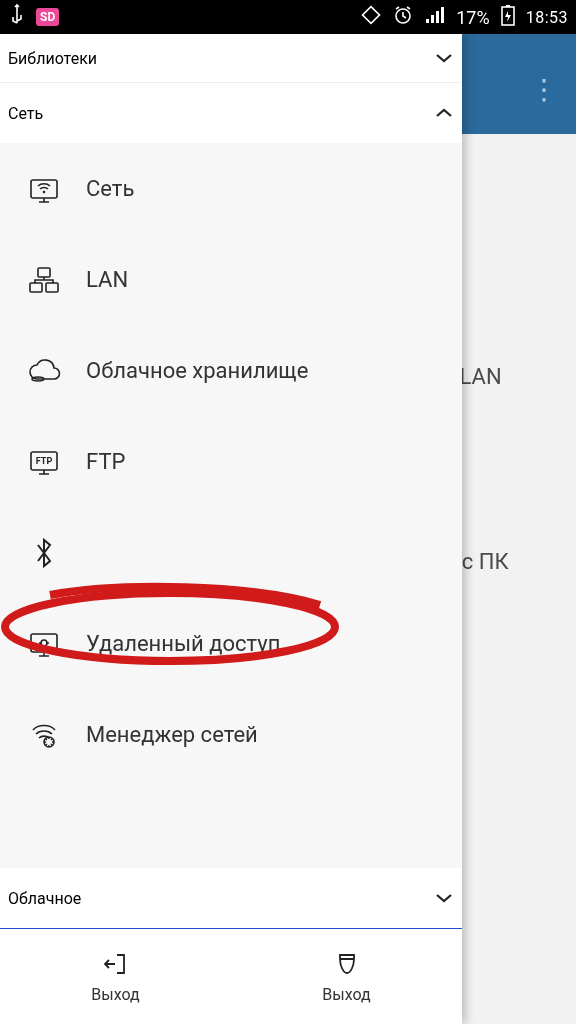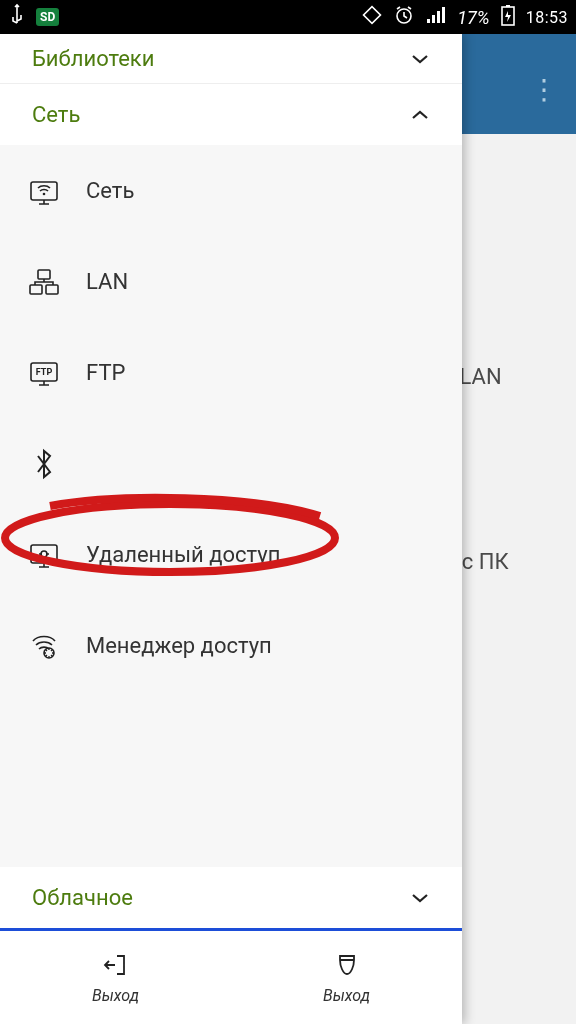--- a/index.html
+++ b/index.html
@@ -1,47 +1,47 @@
 <!DOCTYPE html>
 <html><head>
 <meta charset="utf-8">
 <style>
   * { margin: 0; padding: 0; box-sizing: border-box; font-family: Roboto, Arial, sans-serif; }
   body { width: 576px; height: 1024px; overflow: hidden; background: #f2f2f2; position: relative; }
 
   .status-bar { height: 34px; background: #000; color: #fff; display: flex; align-items: center; padding: 0 8px; font-size: 18px; }
   .status-left { display: flex; gap: 10px; align-items: center; }
   .status-right { margin-left: auto; display: flex; gap: 10px; align-items: center; }
-  .sd-badge { background: #15803d; color: #fff; font-size: 12px; padding: 2px 4px; border-radius: 3px; font-weight: bold; }
-  .battery-pct { font-size: 18px; font-style: italic; }
+  .sd-badge { background: #ec4899; color: #fff; font-size: 12px; padding: 2px 4px; border-radius: 3px; font-weight: bold; }
+  .battery-pct { font-size: 18px; }
   .clock { font-size: 16px; letter-spacing: 0.5px; }
 
   .background-layer { position: absolute; top: 34px; left: 0; right: 0; bottom: 0; }
   .bg-header { height: 100px; background: #2a6a9c; position: relative; }
   .bg-back { position: absolute; left: 430px; top: 55px; color: #b0cde0; font-size: 28px; }
   .bg-more { position: absolute; right: 18px; top: 52px; color: #b0cde0; font-size: 28px; line-height: 8px; }
   .bg-body { background: #f2f2f2; padding-top: 230px; padding-left: 440px; color: #4a4a4a; font-size: 22px; }
   .bg-line { margin-bottom: 160px; }
 
   .drawer { position: absolute; top: 34px; left: 0; width: 462px; bottom: 0; background: #fff; box-shadow: 3px 0 10px rgba(0,0,0,0.25); display: flex; flex-direction: column; }
 
-  .section-header { display: flex; align-items: center; padding: 18px 32px; font-size: 22px; color: #4d7c0f; }
+  .section-header { display: flex; align-items: center; padding: 18px 8px; font-size: 16px; color: #000000; }
   .section-header[data-top] { padding-top: 12px; padding-bottom: 12px; }
   .section-header .chev { margin-left: auto; font-size: 20px; color: #555; }
 
   .divider-light { height: 1px; background: #eee; }
 
   .menu-list { background: #f7f7f7; flex: 1; }
   .menu-item { display: flex; align-items: center; padding: 0 24px; height: 91px; font-size: 22px; color: #333; position: relative; }
   .menu-item .icon-slot { width: 40px; height: 40px; margin-right: 22px; display: flex; align-items: center; justify-content: center; }
 
   .highlight-ellipse { position: absolute; left: -10px; top: -18px; width: 360px; height: 90px; pointer-events: none; }
   .highlight-ellipse svg { width: 100%; height: 100%; }
 
-  .bottom-bar { height: 96px; border-top: 3px solid #1d4ed8; display: flex; background: #fff; font-style: italic; }
+  .bottom-bar { height: 96px; border-top: 1px solid #1d4ed8; display: flex; background: #fff; }
   .bottom-item { flex: 1; display: flex; flex-direction: column; align-items: center; justify-content: center; gap: 6px; font-size: 16px; color: #333; }
   .bottom-item .icon-slot { width: 30px; height: 30px; display: flex; align-items: center; justify-content: center; }
 
   svg { stroke: #222; stroke-width: 1.6; fill: none; }
 </style>
 </head>
 <body>
 
 <div class="status-bar">
   <div class="status-left">
@@ -140,20 +140,29 @@
         <svg width="34" height="30" viewBox="0 0 34 30">
             <rect x="11" y="3" width="12" height="9" rx="1"></rect>
             <rect x="3" y="18" width="12" height="9" rx="1"></rect>
             <rect x="19" y="18" width="12" height="9" rx="1"></rect>
             <path d="M17 12v3M8 18v-3h18v3"></path>
           </svg>
       </span>
       <span>LAN</span>
     </div>
 
+    <div class="menu-item">
+      <span class="icon-slot">
+        <svg width="34" height="28" viewBox="0 0 34 28">
+            <path d="M10 22a7 7 0 010-14 9 9 0 0117 3 5 5 0 010 11z"></path>
+            <ellipse cx="11" cy="22" rx="6" ry="2"></ellipse>
+          </svg>
+      </span>
+      <span>Облачное хранилище</span>
+    </div>
 
     <div class="menu-item">
       <span class="icon-slot">
         <svg width="34" height="30" viewBox="0 0 34 30">
             <rect x="4" y="5" width="26" height="18" rx="2"></rect>
             <path d="M12 27h10M17 23v4"></path>
             <text x="17" y="17" font-size="9" text-anchor="middle" fill="#222" stroke="none" font-family="Arial" font-weight="bold">FTP</text>
           </svg>
       </span>
       <span>FTP</span>
@@ -187,21 +196,21 @@
     </div>
 
     <div class="menu-item">
       <span class="icon-slot">
         <svg width="34" height="30" viewBox="0 0 34 30">
             <path d="M6 10c5-6 17-6 22 0M9 14c4-4 12-4 16 0M12 18c2.5-2.5 7.5-2.5 10 0"></path>
             <circle cx="22" cy="22" r="5"></circle>
             <path d="M22 19v-2M22 27v-2M19 22h-2M27 22h-2M20 20l-1.2-1.2M24 24l1.2 1.2M24 20l1.2-1.2M20 24l-1.2 1.2" stroke-width="1.3"></path>
           </svg>
       </span>
-      <span>Менеджер доступ</span>
+      <span>Менеджер сетей</span>
     </div>
 
   </div>
 
   <div class="section-header" style="background:#fff;">
     <span>Облачное</span>
     <span class="chev">
       <svg width="20" height="14" viewBox="0 0 20 14">
           <path d="M3 4l7 6 7-6" stroke-width="2.2"></path>
         </svg>

